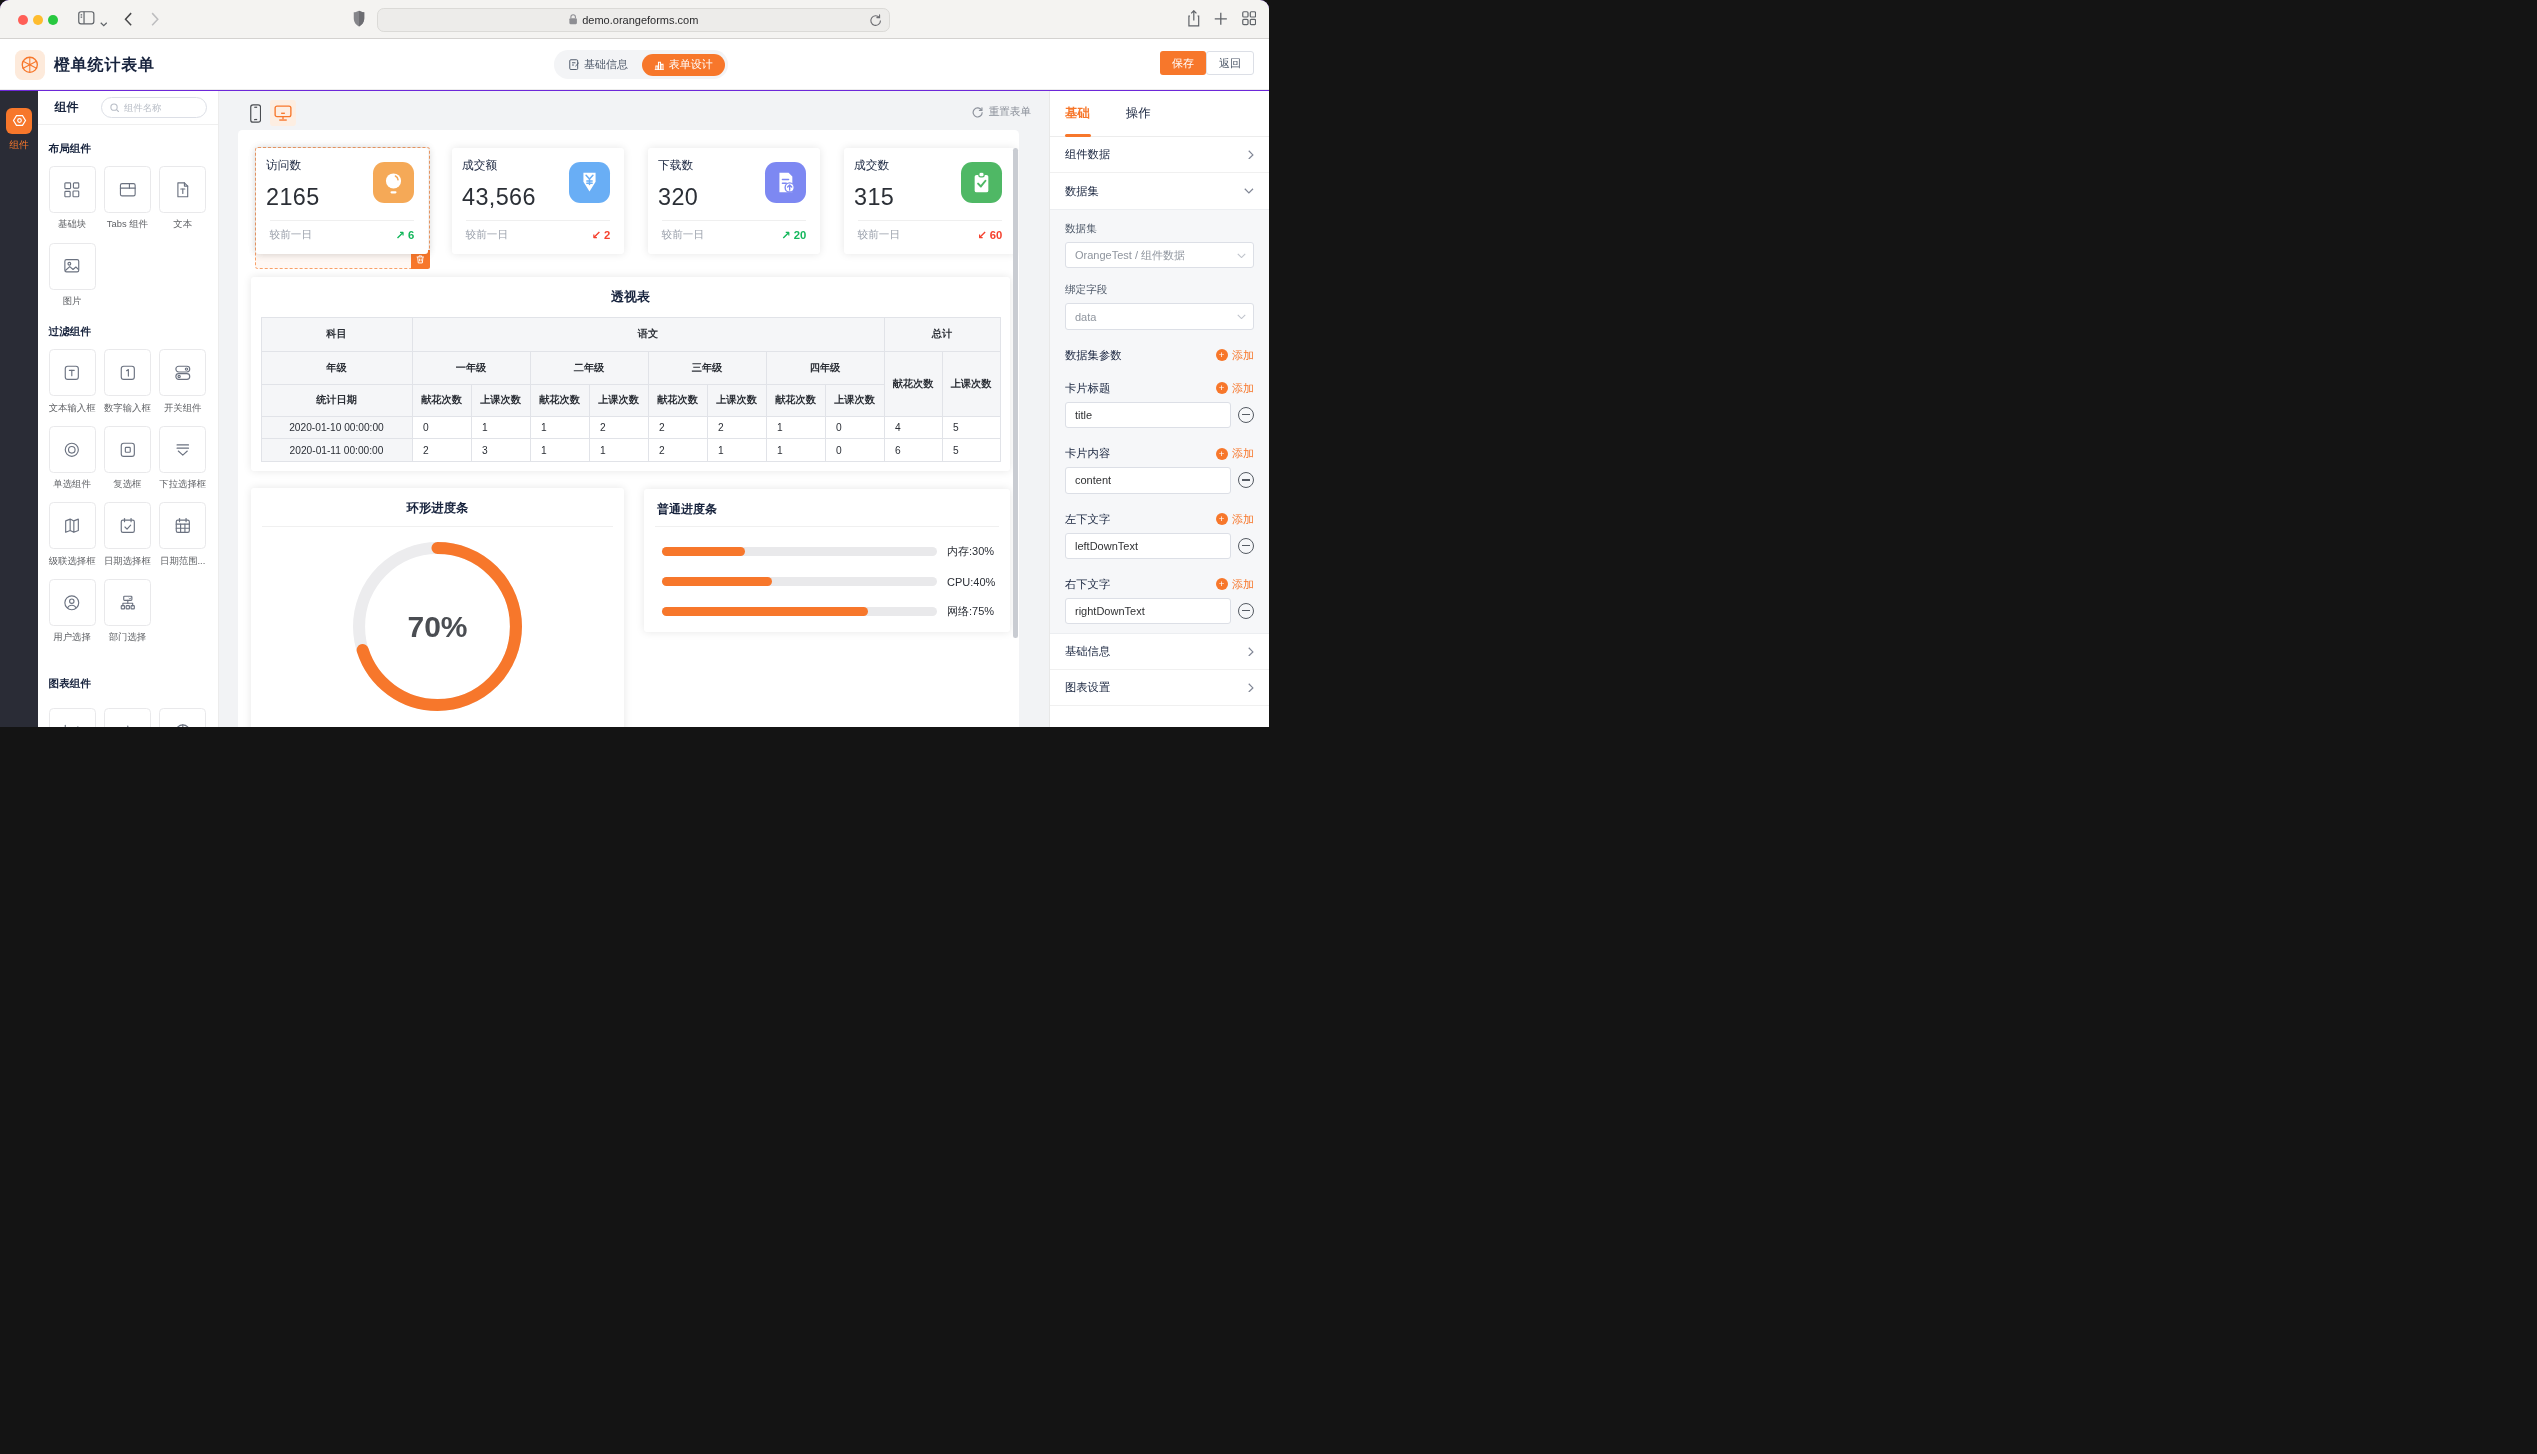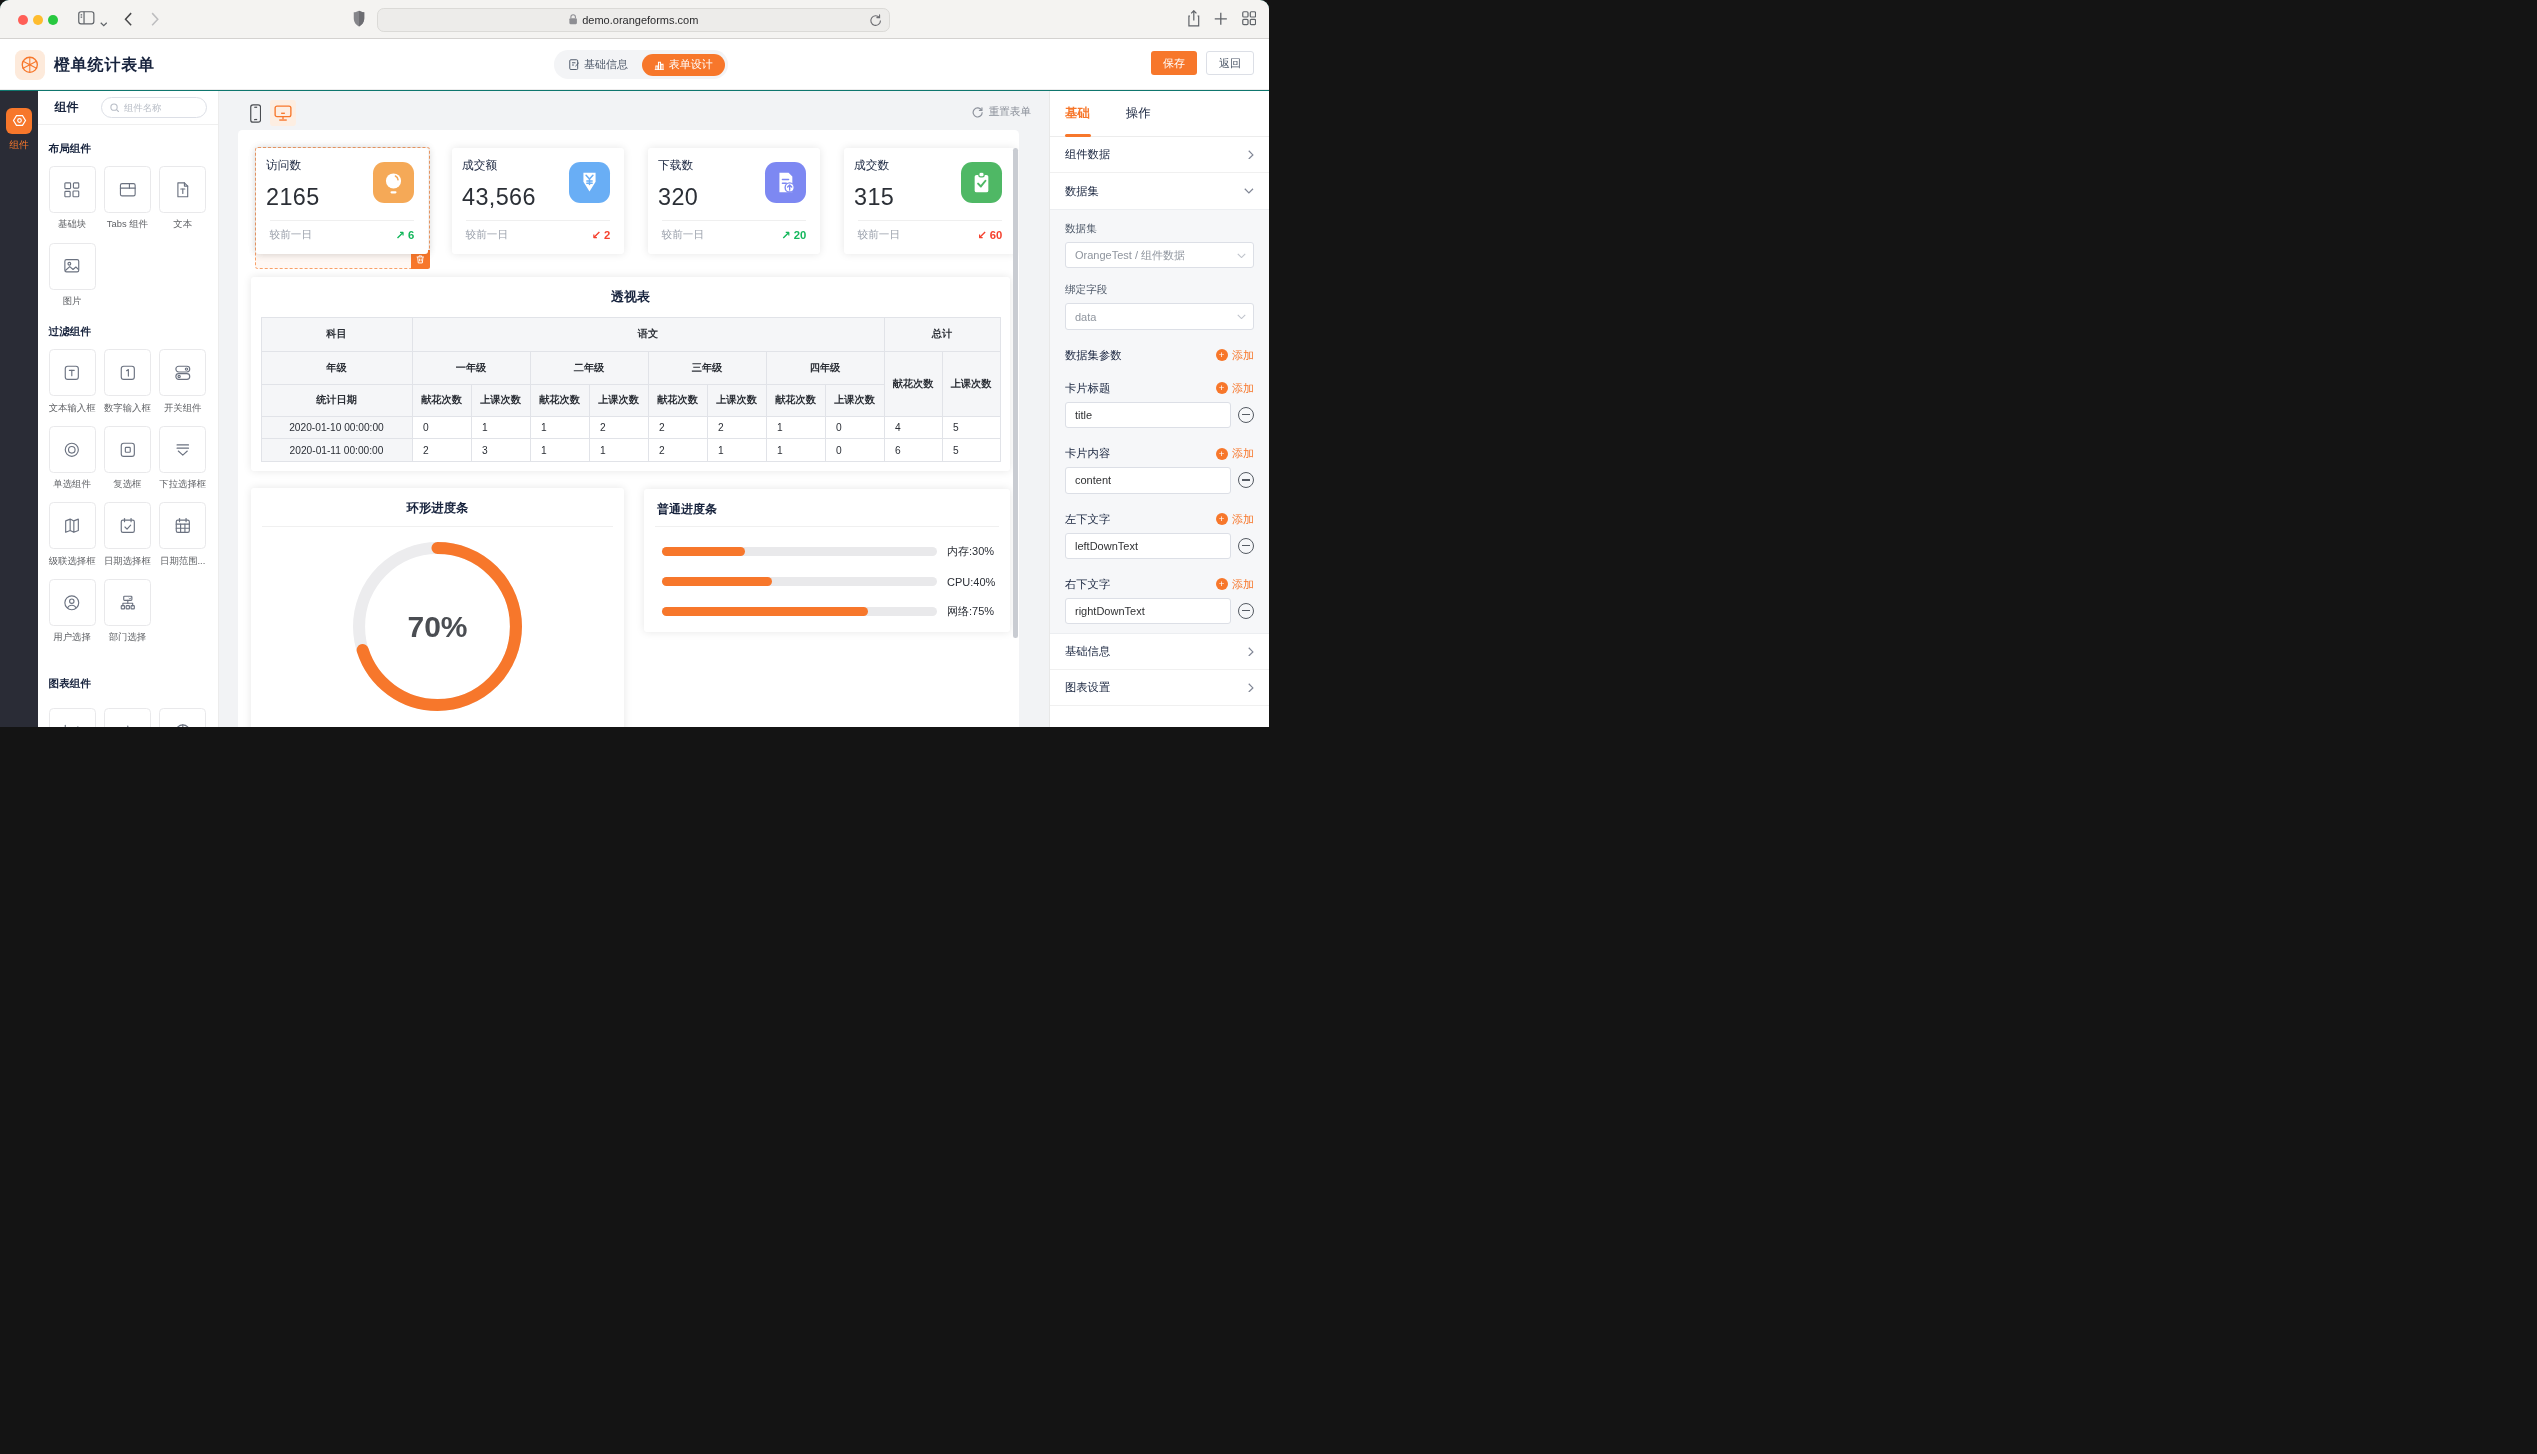--- a/index.html
+++ b/index.html
@@ -1,35 +1,35 @@
 <!DOCTYPE html>
 <html style="font-size:12px"><head>
 <meta charset="utf-8">
 <style>
   * { margin:0; padding:0; box-sizing:border-box; }
   html,body { background:#141414; }
   body { width:1269px; height:727px; font-family:"Liberation Sans","DejaVu Sans",sans-serif; overflow:hidden; }
-  #window { position:relative; width:1269px; height:727px; border-radius:9px 9px 0 0; overflow:hidden; background:#0f766e; }
+  #window { position:relative; width:1269px; height:727px; border-radius:9px 9px 0 0; overflow:hidden; background:#6d28d9; }
 
   
   #browser { position:absolute; left:0; top:0; width:100%; height:39px; background:#f4f3f1; border-bottom:0.8px solid #d4d2d0; }
   .tl { position:absolute; top:15px; width:9.8px; height:9.8px; border-radius:50%; }
   .bicon { position:absolute; top:10.6px; color:#5f6368; }
   #urlbar { position:absolute; left:377px; top:7.5px; width:513px; height:24px; background:#edecea; border:0.8px solid #dbdad7; border-radius:6.8px; display:flex; align-items:center; justify-content:center; gap:5.3px; }
   #urlbar .url { font-size:11px; color:#2c2c2e; }
   #urlbar .reload { position:absolute; right:7.5px; top:5.3px; }
 
   
   #appheader { position:absolute; left:0; top:39px; width:100%; height:51px; background:#fff; border-bottom:0.8px solid #ececec; z-index:5; }
   #logo { position:absolute; left:15px; top:10.6px; width:30px; height:30px; background:#fdeadb; border-radius:7.5px; display:flex; align-items:center; justify-content:center; }
   #apptitle { position:absolute; left:54px; top:16px; font-size:16px; font-weight:bold; color:#17233d; letter-spacing:0.8px; }
   #mode-tabs { position:absolute; left:554px; top:11.3px; height:29px; background:#f3f4f6; border-radius:14.3px; display:flex; align-items:center; padding:3px; gap:1.5px; }
   .mode-tab { display:flex; align-items:center; gap:4.5px; font-size:11px; padding:0 12px; height:22.6px; color:#4e5969; }
   .mode-tab.active { background:#f7772b; color:#fff; border-radius:11.3px; height:22.6px; }
-  #hdr-actions { position:absolute; right:15px; top:12px; display:flex; gap:9px; }
+  #hdr-actions { position:absolute; right:15px; top:12px; display:flex; }
   .btn { height:24px; padding:0 12px; border-radius:3px; font-size:11px; display:flex; align-items:center; }
   .btn.primary { background:#f7772b; color:#fff; }
   .btn.plain { background:#fff; color:#4e5969; border:0.8px solid #dcdfe6; }
 
   
   #main { position:absolute; left:0; top:91px; width:1269px; height:637px; }
 
   
   #rail { position:absolute; left:0; top:0; width:38px; height:637px; background:#2a2c36; }
   #rail .railbtn { position:absolute; left:6px; top:16.6px; width:26px; height:26px; background:#f7772b; border-radius:6px; display:flex; align-items:center; justify-content:center; }

